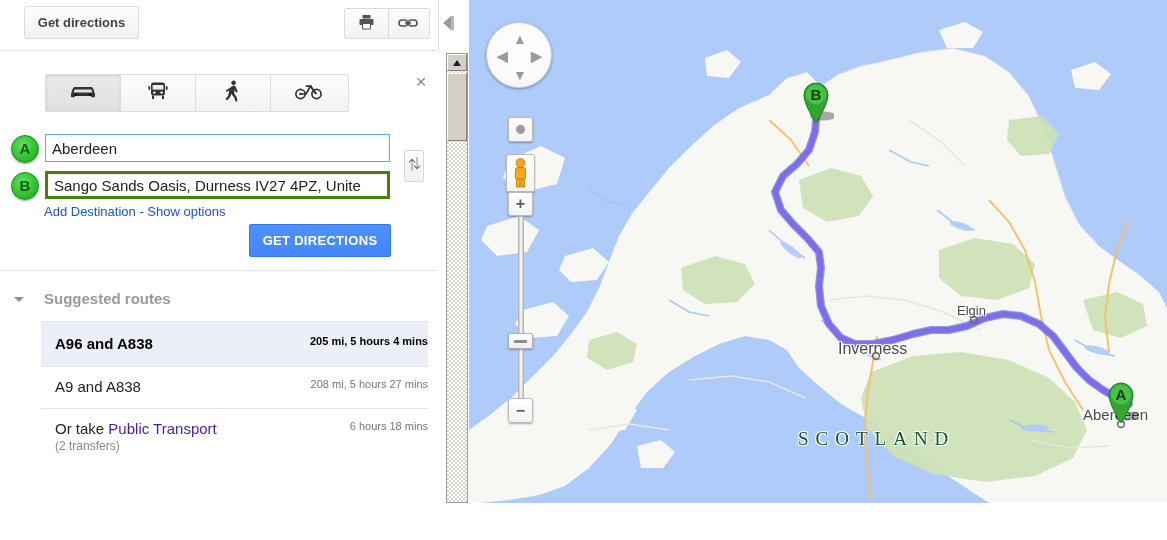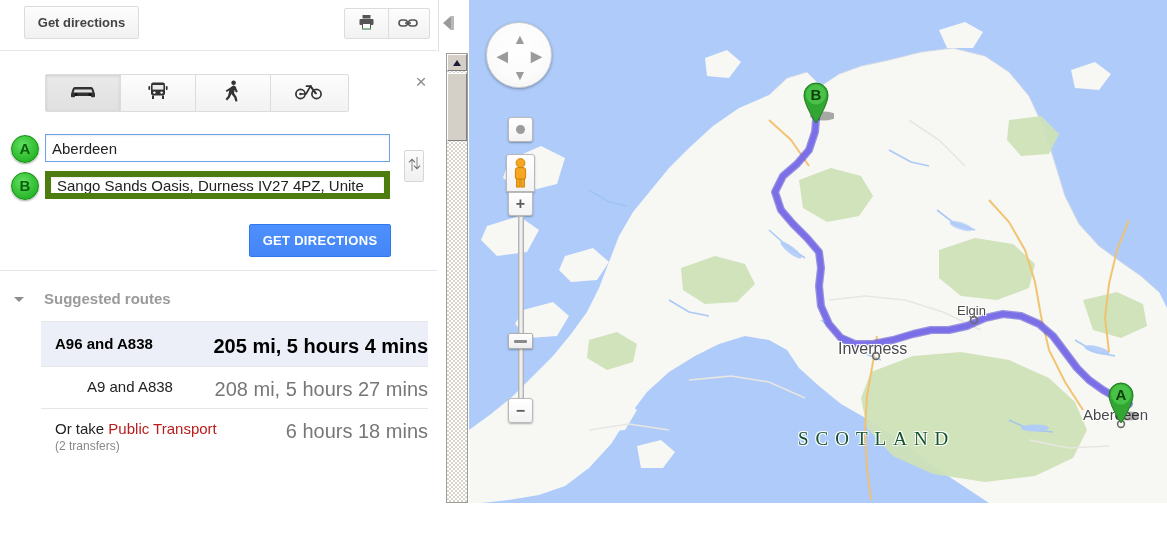--- a/index.html
+++ b/index.html
@@ -59,21 +59,21 @@
     font-family:"Liberation Sans",sans-serif; }
   #badge-a { left:11px; top:135px; }
   #badge-b { left:11px; top:172px; }
 
   .addr-input {
     position:absolute; left:45px; width:345px; height:28px; box-sizing:border-box;
     padding:2px 6px; font-size:15px; color:#222; font-family:"Liberation Sans",sans-serif;
     background:#fff; outline:none;
   }
   #addr-a { top:134px; border:1px solid #6ba4e8; box-shadow: inset 0 1px 2px rgba(0,0,0,.08); }
-  #addr-b { top:171px; border:6px solid #4d7c0f; box-shadow: inset 0 1px 2px rgba(0,0,0,.08); }
+  #addr-b { top:171px; border:3px solid #4d7c0f; box-shadow: inset 0 1px 2px rgba(0,0,0,.08); }
 
   #swap-btn { position:absolute; left:404px; top:150px; width:20px; height:32px;
     border:1px solid #d6d6d6; border-radius:2px; background:linear-gradient(#fcfcfc,#f0f0f0);
     display:flex; align-items:center; justify-content:center; cursor:pointer; box-sizing:border-box; }
 
   #links { position:absolute; left:44px; top:204px; font-size:13px; color:#444; }
   #links a { color:#1a56c4; text-decoration:none; cursor:pointer; }
 
   #btn-go { position:absolute; left:249px; top:224px; width:142px; height:33px;
     background:linear-gradient(#4d90fe,#4486f7); border:1px solid #3079ed; border-radius:2px;
@@ -84,29 +84,29 @@
 
   
   #routes-header { position:absolute; left:44px; top:290px; font-size:15px; font-weight:bold; color:#9a9a9a; }
   #routes-caret { position:absolute; left:14px; top:297px; width:0;height:0;
      border-left:5px solid transparent; border-right:5px solid transparent; border-top:5px solid #8e8e8e; cursor:pointer;}
 
   #routes { position:absolute; left:41px; top:321px; width:387px; }
   .route-row { position:relative; box-sizing:border-box; border-top:1px solid #e6e6e6;
      padding:0 14px 0 20px; cursor:pointer; }
   .route-row .rname { position:absolute; left:14px; font-size:15px; color:#222; }
-  .route-row .rtime { position:absolute; right:0px; font-size:20px; color:#777; text-align:center; }
+  .route-row .rtime { position:absolute; right:0px; font-size:11px; color:#777; text-align:center; }
   .route-row.sel { background:#eceff8; }
   .route-row.sel .rname, .route-row.sel .rtime { color:#000; font-weight:bold; }
   #row0 { height:45px; } #row0 .rname { top:13px; } #row0 .rtime { top:13px; }
   #row1 { height:42px; } #row1 .rname { top:11px; } #row1 .rtime { top:11px; }
-  #row2 { height:42px; } #row2 .rname { top:11px;margin-left:32px; } #row2 .rtime { top:11px;margin-left:43px; }
+  #row2 { height:42px; } #row2 .rname { top:11px; } #row2 .rtime { top:11px;margin-left:43px; }
   #row3 { height:48px; } #row3 .rname { top:11px; color:#222;} #row3 .rtime { top:11px; }
   #row3 .rsub { position:absolute; left:14px; top:30px; font-size:12px; color:#888; }
-  #row3 .rname a { color:#b91c1c; text-decoration:none; }
+  #row3 .rname a { color:#4c1d95; text-decoration:none; }
 
   
   #collapse { position:absolute; left:438px; top:0; width:18px; height:52px; background:#fff;
      border-left:1px solid #e0e0e0; }
   #collapse .tri { position:absolute; left:4px; top:16px; width:0;height:0;
      border-top:7px solid transparent; border-bottom:7px solid transparent; border-right:8px solid #9a9a9a; cursor:pointer;}
   #collapse .tri2 { position:absolute; left:12px; top:16px; width:3px; height:14px; background:#b9b9b9;}
 
   #sb { position:absolute; left:446px; top:53px; width:22px; height:450px;
      background: repeating-conic-gradient(#ffffff 0% 25%, #d8d4cc 0% 50%) 0 0/4px 4px;
@@ -262,20 +262,23 @@
 
     <div id="swap-btn">
       <span>
         <svg width="13" height="16" viewBox="0 0 13 16">
           <path d="M3.6 15 V4.4 L1.3 6.8 .6 6 4 2.4 7.4 6 l-.7 .8 -2.3-2.4 V15 Z" fill="#6e6e6e"></path>
           <path d="M9.4 1 v10.6 l2.3-2.4 .7 .8 -3.4 3.6 -3.4-3.6 .7-.8 2.3 2.4 V1 Z" fill="#6e6e6e"></path>
         </svg>
       </span>
     </div>
 
+    <div id="links">
+      <a>Add Destination</a><span> - </span><a>Show options</a>
+    </div>
 
     <div id="btn-go">GET DIRECTIONS</div>
 
     <div id="panel-hr2"></div>
 
     <div id="routes-caret"></div>
     <div id="routes-header">Suggested routes</div>
 
     <div id="routes">
       <div class="route-row sel" id="row0">

